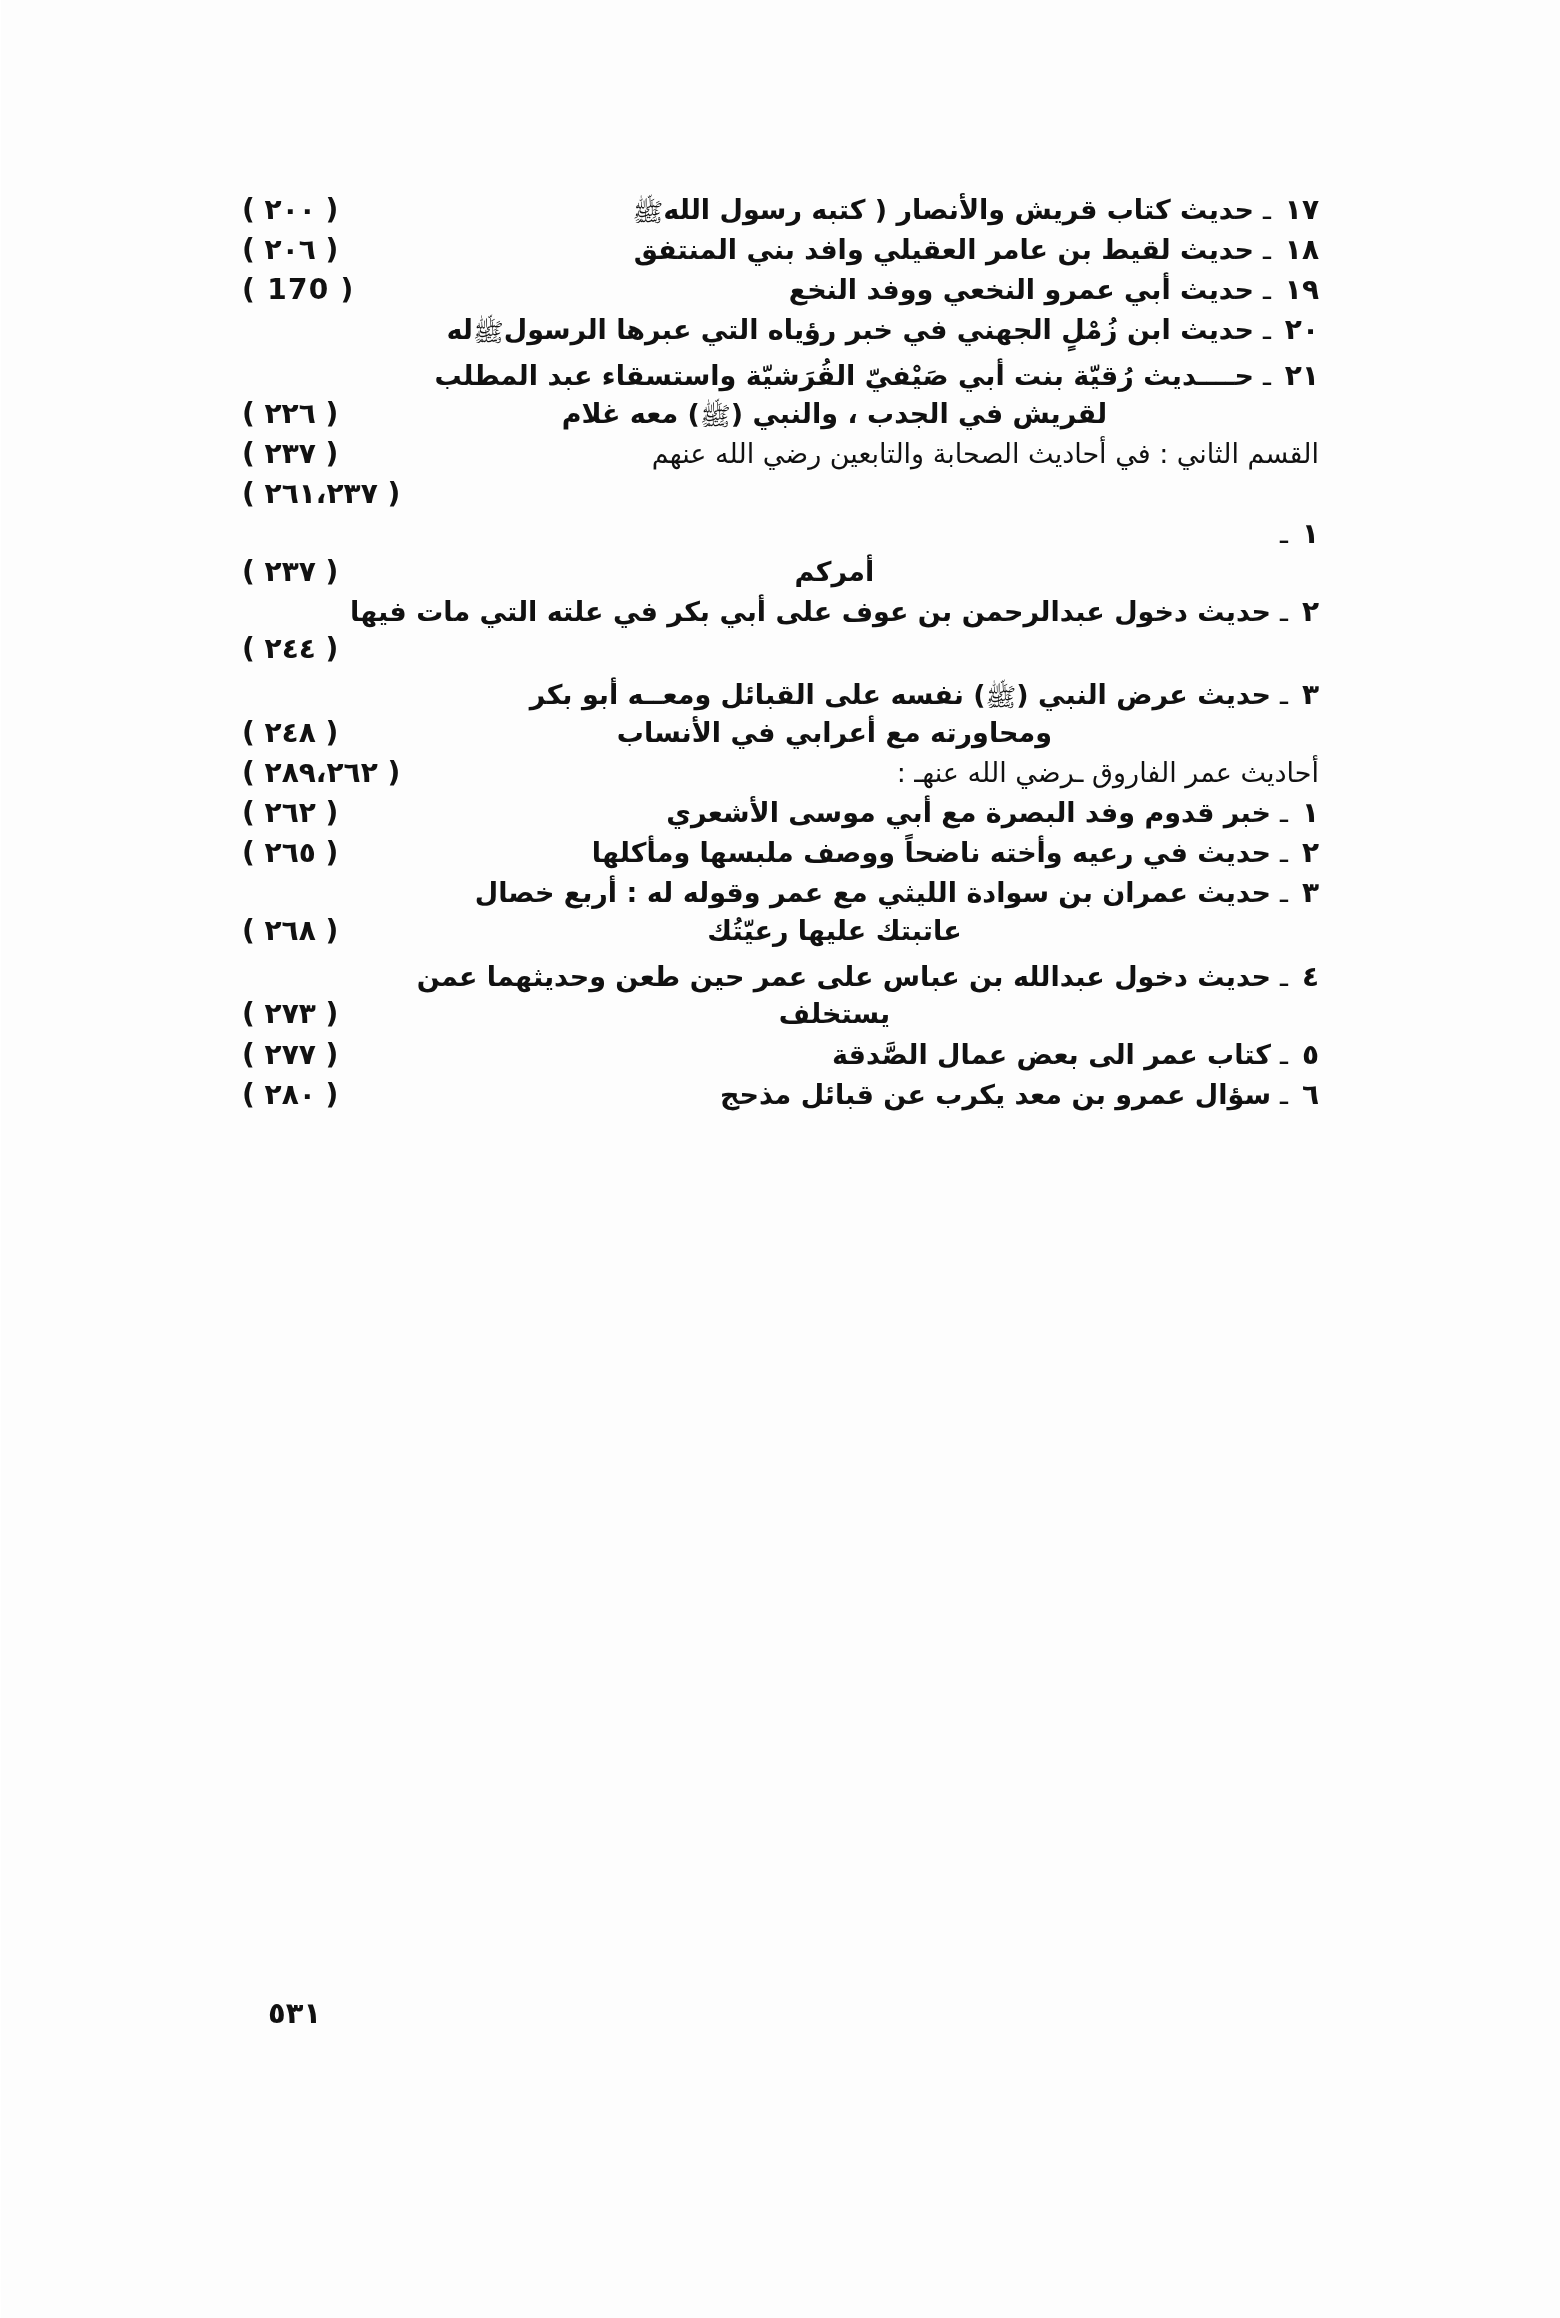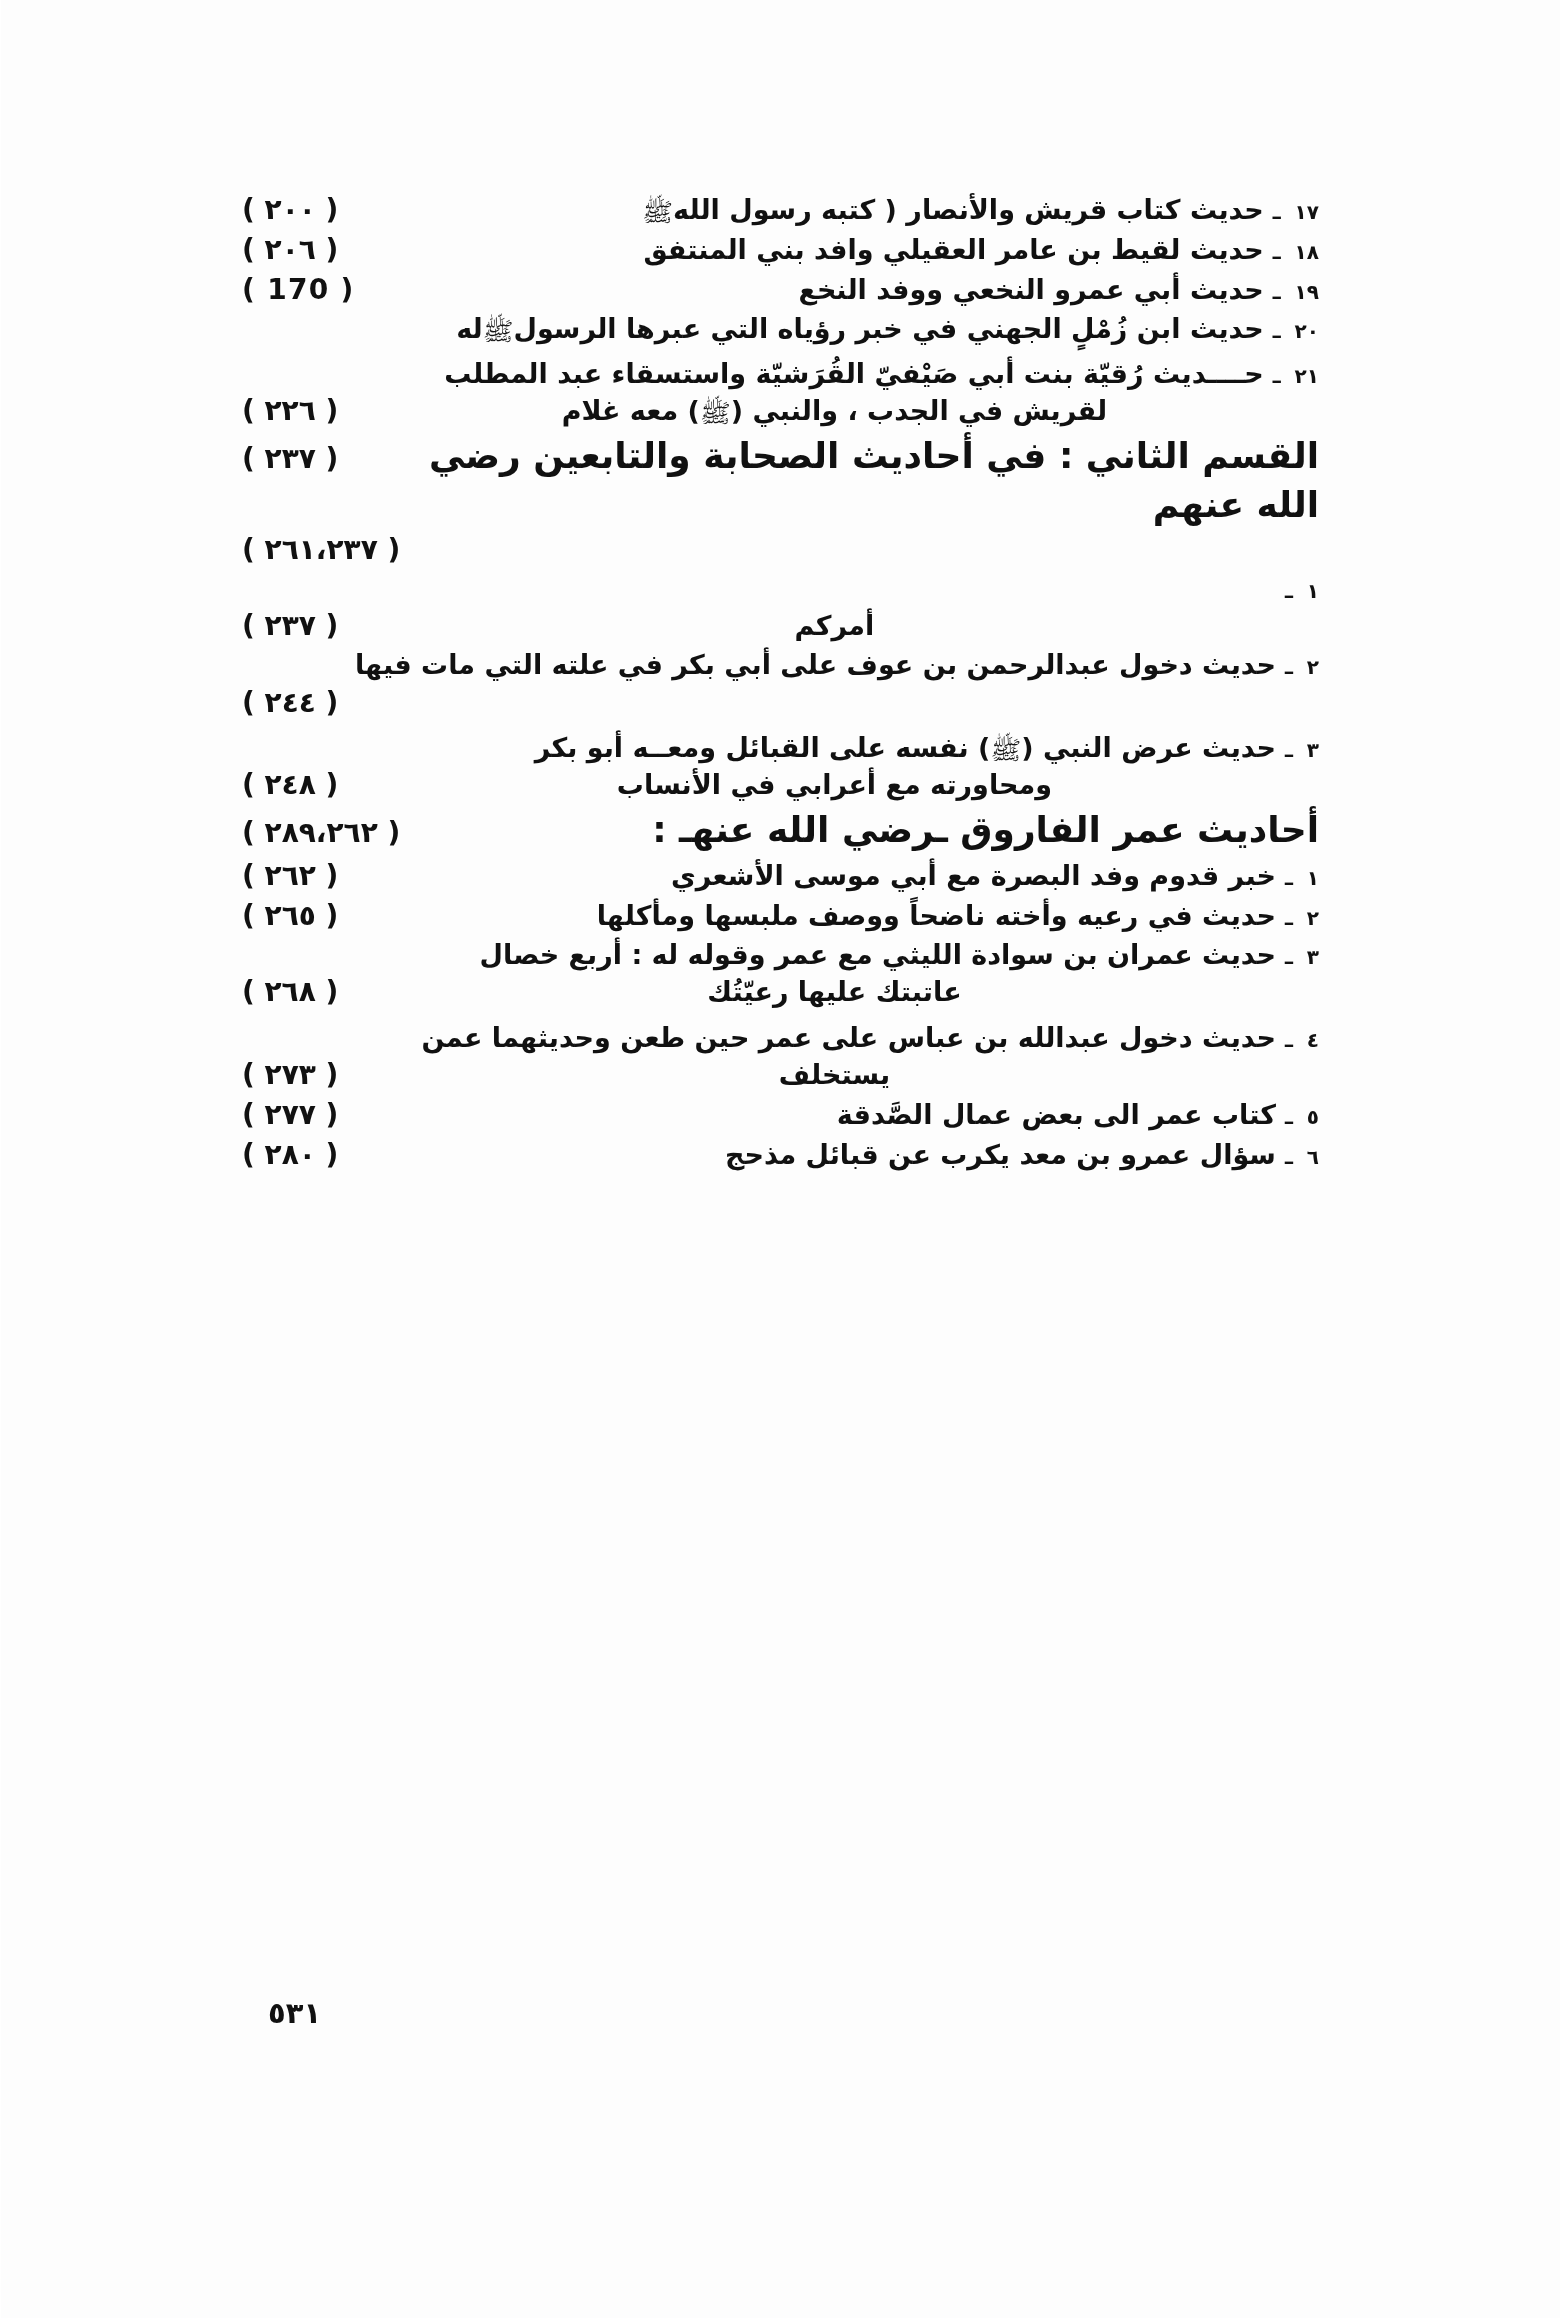--- a/index.html
+++ b/index.html
@@ -41,21 +41,21 @@
     display: flex;
     flex-direction: row;
     align-items: baseline;
     direction: rtl;
     white-space: nowrap;
     line-height: 1.34;
   }
 
   .num {
     flex: 0 0 auto;
-    font-size: 20px;
+    font-size: 28px;
     font-weight: 600;
     letter-spacing: 0.6px;
     padding-left: 6.4px;
   }
   .dash {
     flex: 0 0 auto;
     font-size: 27px;
     padding: 0 7.6px 0 9px;
   }
   .txt {
@@ -95,22 +95,22 @@
   
   .section {
     display: flex;
     flex-direction: row;
     align-items: baseline;
     direction: rtl;
     line-height: 1.34;
     margin-bottom: 2.5px;
   }
   .section .txt {
-    font-size: 36px;
-    font-weight: 700;
+    font-size: 27px;
+    font-weight: 400;
   }
 
   .sws {
     font-size: 25.5px;
     display: inline-block;
     transform: translateY(1.9px);
   }
 
   .pagenum {
     position: absolute;

